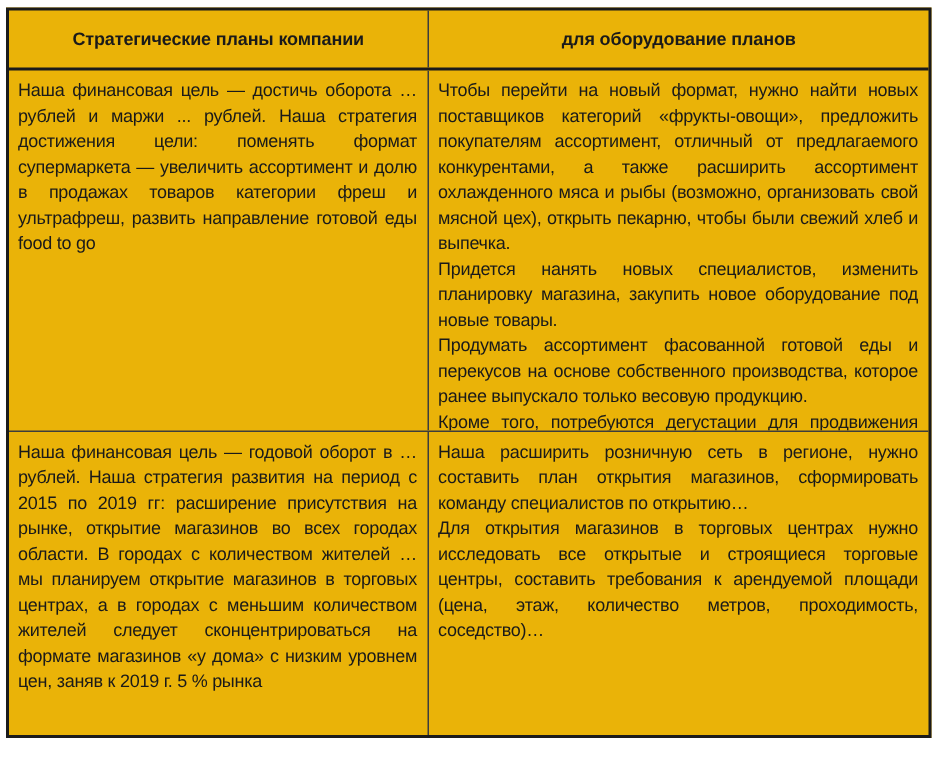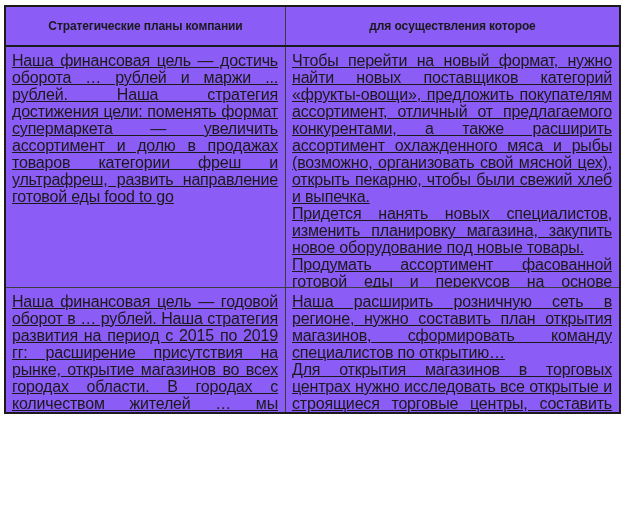--- a/index.html
+++ b/index.html
@@ -16,25 +16,25 @@
   }
   .page {
     width: 626px;
     height: 508px;
     box-sizing: border-box;
     padding: 5px 5px 0 4px;
   }
   .table {
     box-sizing: border-box;
     width: 617px;
-    height: 409px;
+    height: 487px;
     border: 2px solid #1b1b1b;
     display: flex;
     flex-direction: column;
-    background: #8b5cf6;
+    background: #eab308;
   }
   .header-row {
     display: flex;
     flex: 0 0 38px;
     border-bottom: 2px solid #1b1b1b;
   }
   .body-row {
     display: flex;
     border-bottom: 1px solid #3d3d3d;
     overflow: hidden;
@@ -59,43 +59,42 @@
     align-items: center;
     justify-content: center;
     font-weight: bold;
     font-size: 12px;
     line-height: 15px;
     letter-spacing: -0.1px;
     text-align: center;
   }
   .body-cell {
     padding: 5px 7px 4px 6px;
-    font-size: 16px;
+    font-size: 12px;
     line-height: 17px;
     letter-spacing: -0.18px;
-    text-decoration: underline;
   }
   .body-cell p {
     margin: 0;
     text-align: justify;
     text-justify: inter-word;
   }
 </style>
 </head>
 <body>
 
 <div class="page">
   <div class="table">
 
     <div class="header-row">
       <div class="cell col-left header-cell">
         <span>Стратегические планы компании</span>
       </div>
       <div class="cell col-right header-cell">
-        <span>для осуществления которое</span>
+        <span>для оборудование планов</span>
       </div>
     </div>
 
     <div class="body-row row-1">
       <div class="cell col-left body-cell">
         <p>Наша финансовая цель — достичь оборота … рублей и маржи ... рублей. Наша стратегия достижения цели: поменять формат супермаркета — увеличить ассортимент и долю в продажах товаров категории фреш и ультрафреш, развить направление готовой еды food to go</p>
       </div>
       <div class="cell col-right body-cell">
         <p>Чтобы перейти на новый формат, нужно найти новых поставщиков категорий «фрукты-овощи», предложить покупателям ассортимент, отличный от предлагаемого конкурентами, а также расширить ассортимент охлажденного мяса и рыбы (возможно, организовать свой мясной цех), открыть пекарню, чтобы были свежий хлеб и выпечка.</p>
         <p>Придется нанять новых специалистов, изменить планировку магазина, закупить новое оборудование под новые товары.</p>

